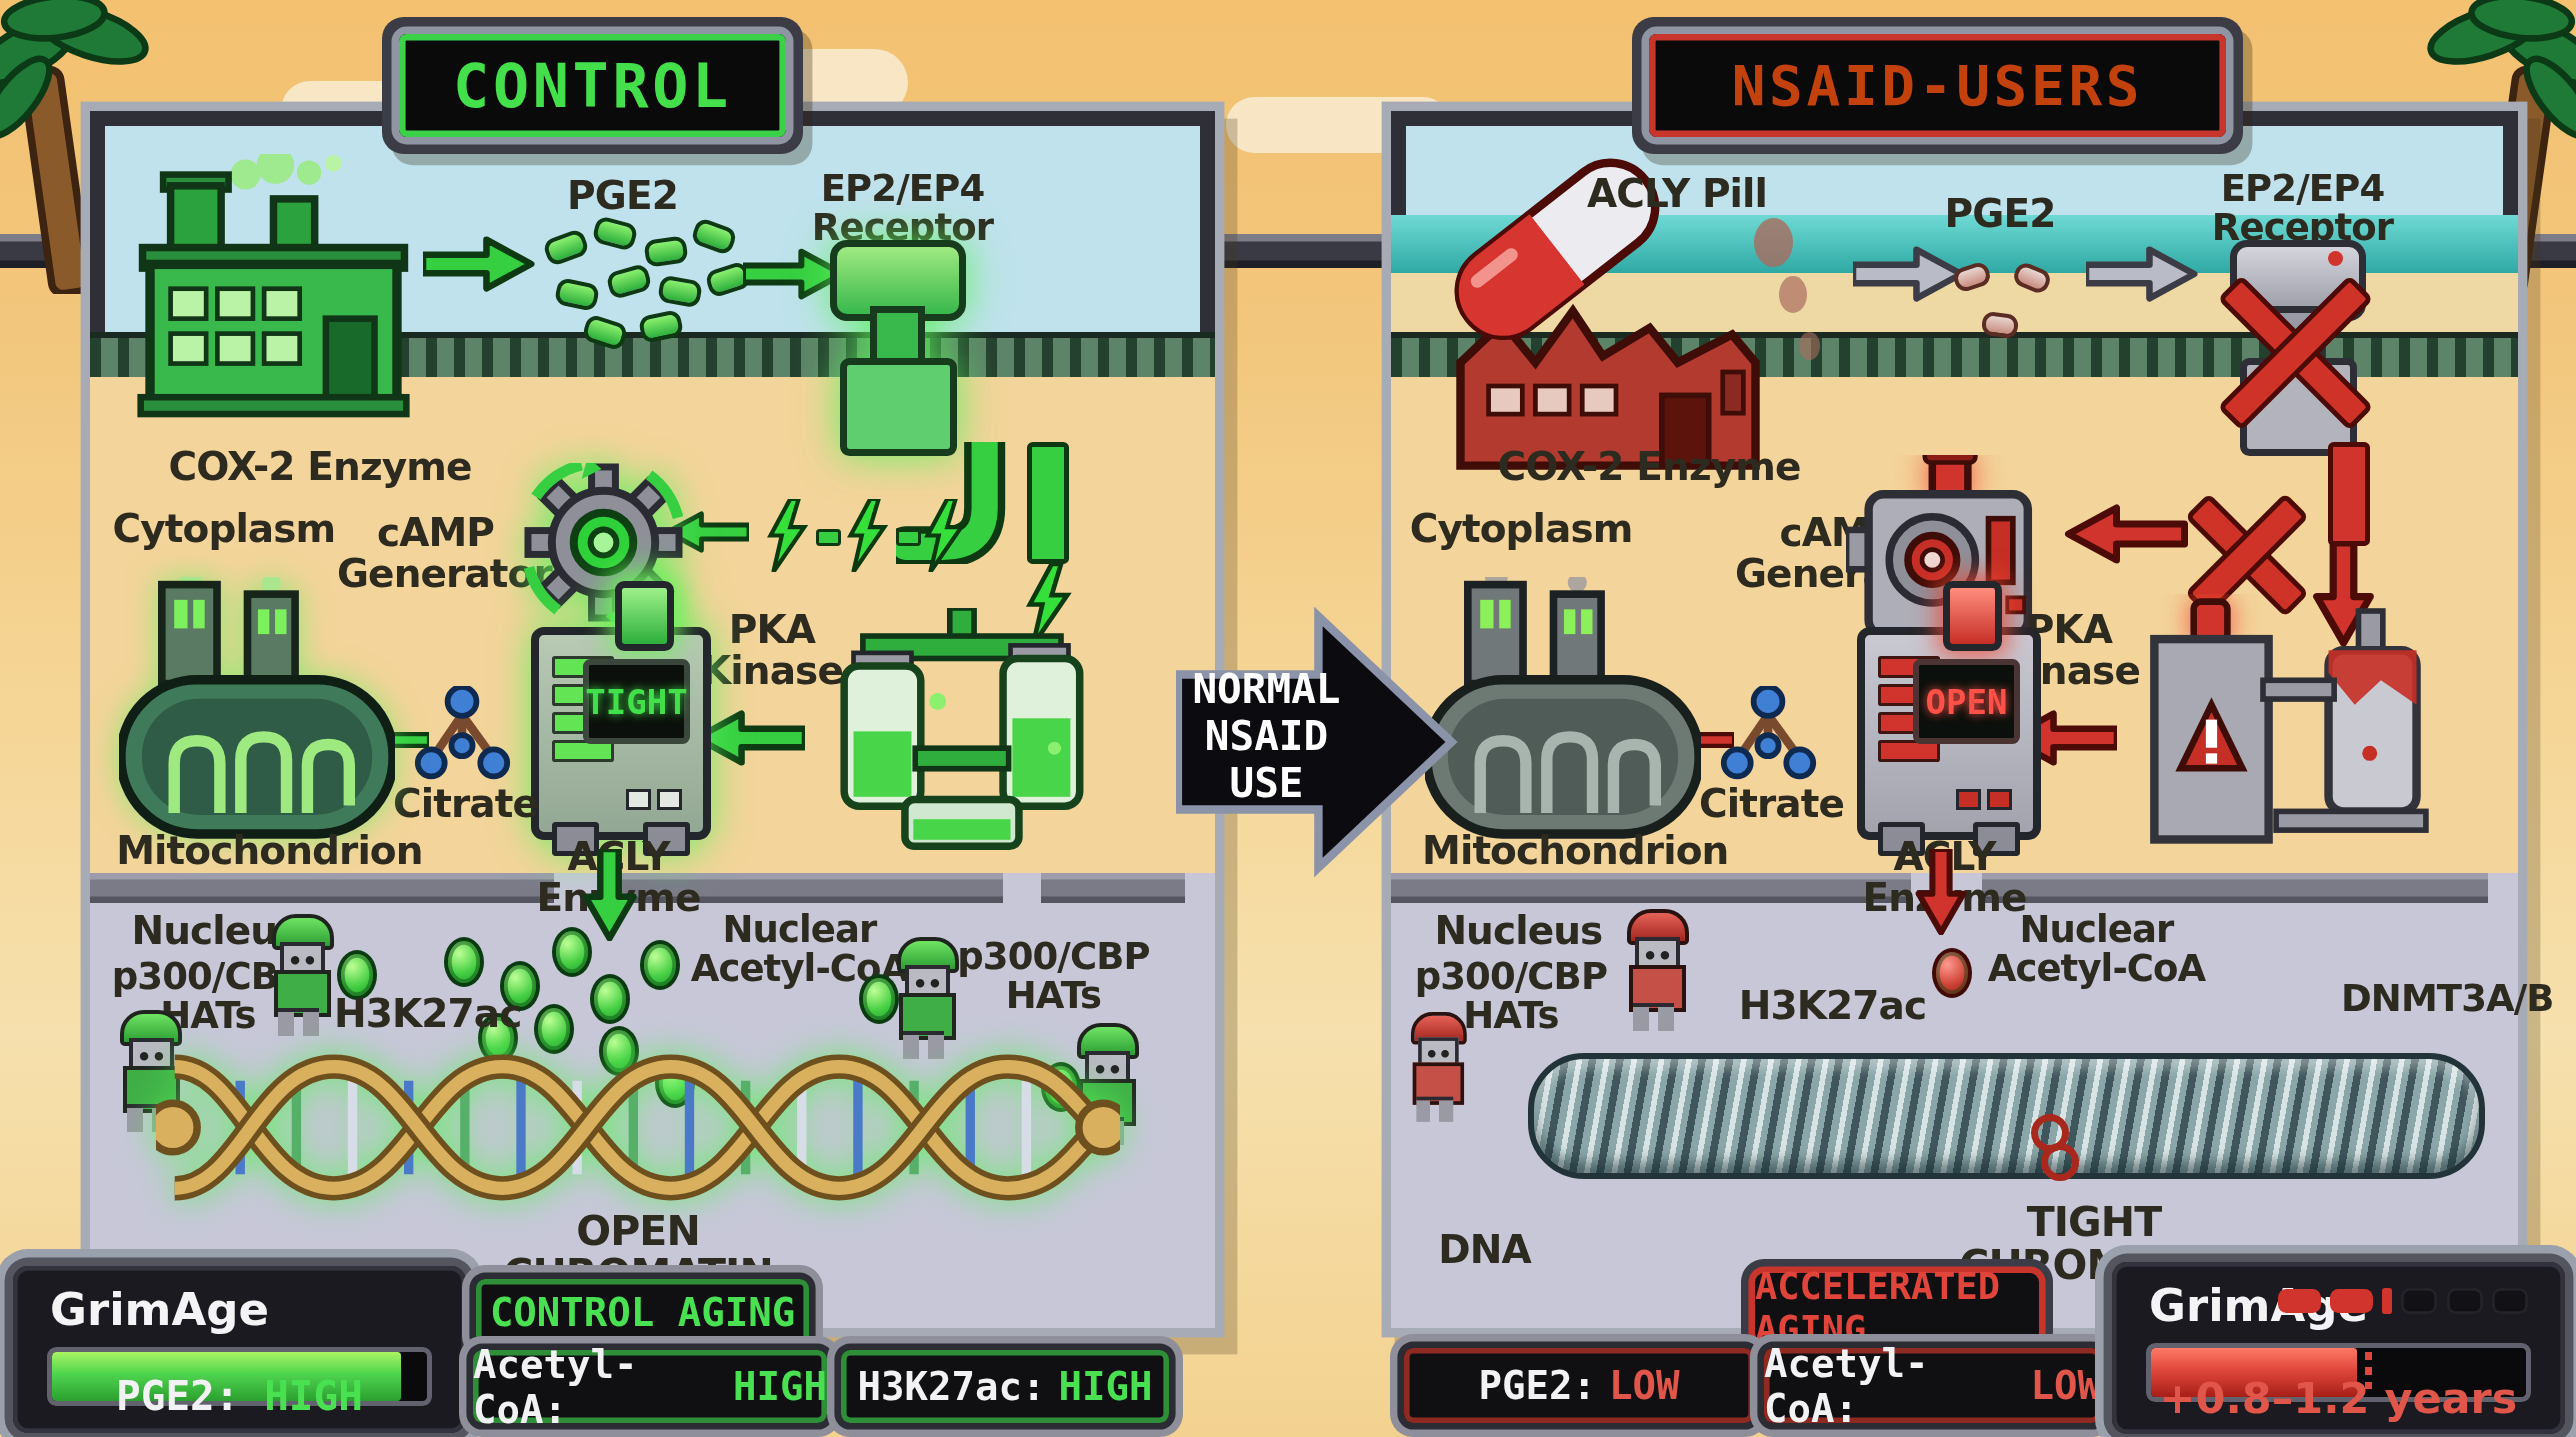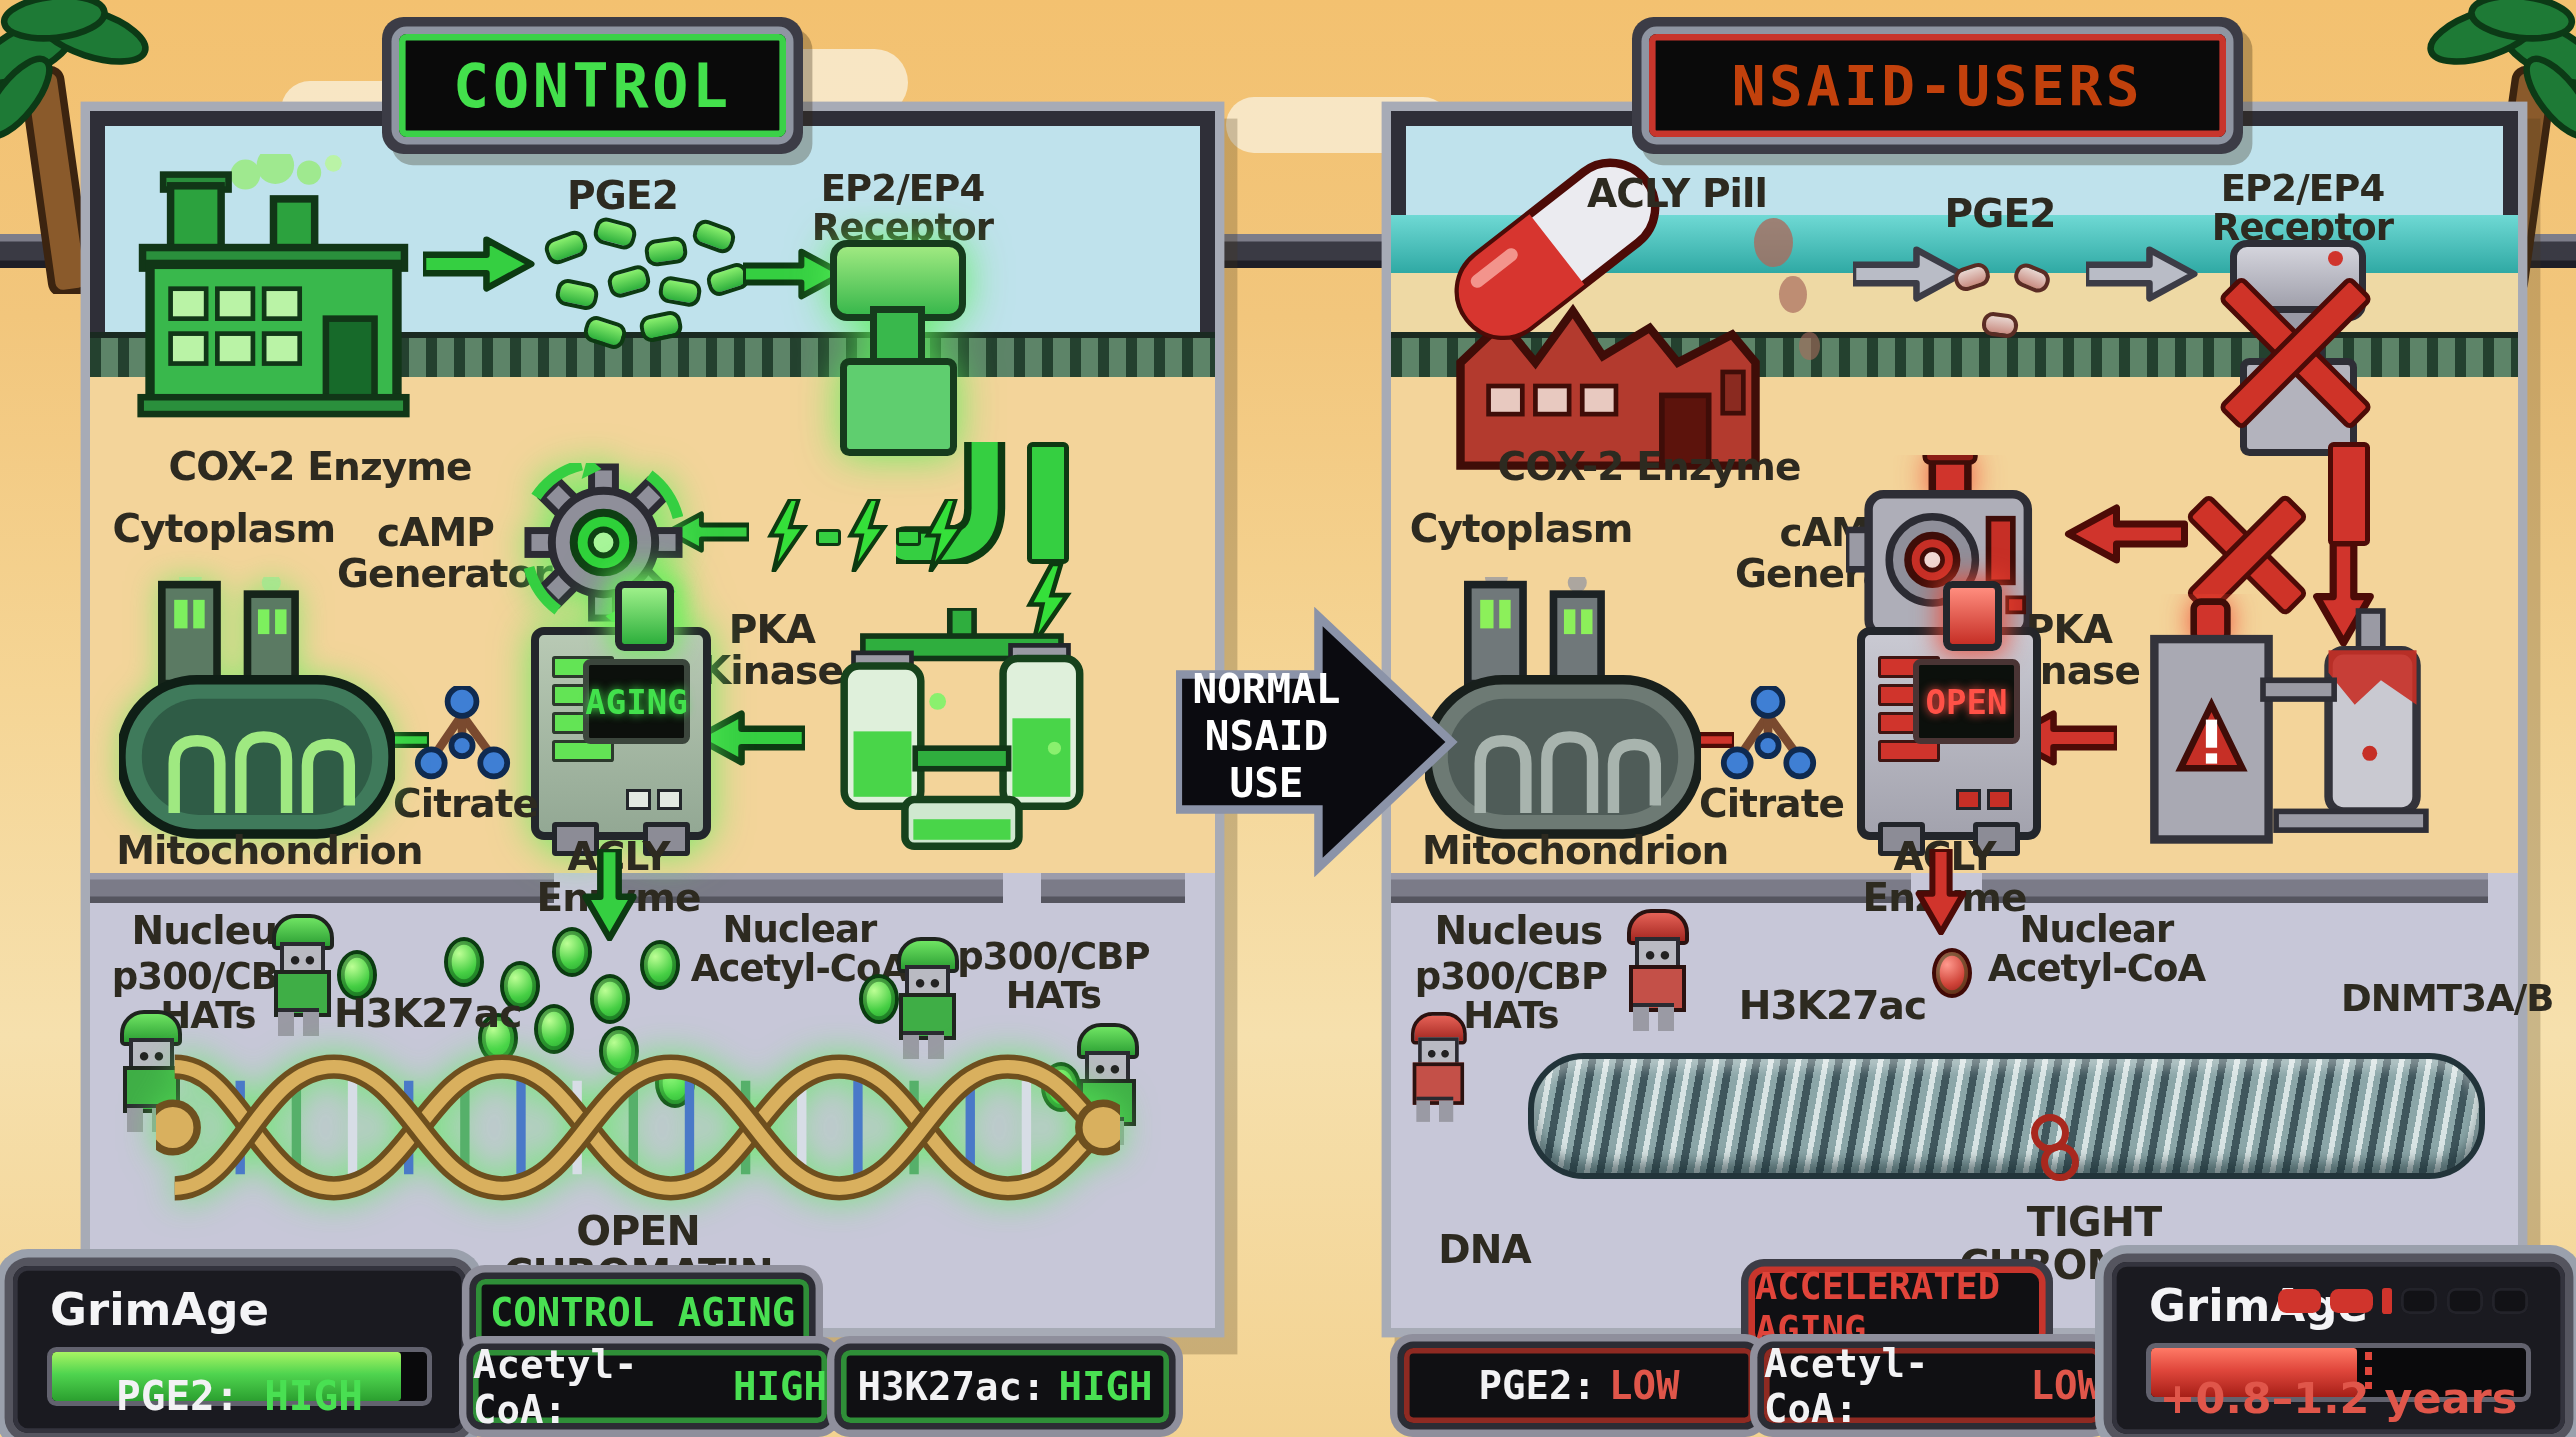--- a/index.html
+++ b/index.html
@@ -266,21 +266,21 @@
 
     <svg class="arrow g rot180" style="left:588px;top:582px;" width="112" height="60" viewBox="0 0 120 60">
         <polygon points="0,20 68,20 68,4 116,30 68,56 68,40 0,40"></polygon>
       </svg>
     <div class="machine greenbody" style="left:426px;top:501px;width:164px;height:197px;">
       <div class="mlamp green"></div>
       <div class="mstripe g" style="top:20.6px;"></div>
       <div class="mstripe g" style="top:49px;"></div>
       <div class="mstripe g" style="top:77px;"></div>
       <div class="mstripe g" style="top:105px;"></div>
-      <div class="mscreen g">AGING</div>
+      <div class="mscreen g">TIGHT</div>
       <div class="mbtn" style="right:52px;bottom:22.5px;"></div>
       <div class="mbtn" style="right:20.6px;bottom:22.5px;"></div>
       <div class="mfoot" style="left:13px;"></div>
       <div class="mfoot" style="right:13px;"></div>
     </div>
     <div class="lbl" style="left:401px;top:710px;width:225px;font-size:39px;">ACLY Enzyme</div>
 
     <svg class="arrow g rot180" style="left:253px;top:588px;" width="71px" height="52" viewBox="0 0 120 60">
         <polygon points="0,20 68,20 68,4 116,30 68,56 68,40 0,40"></polygon>
       </svg>

